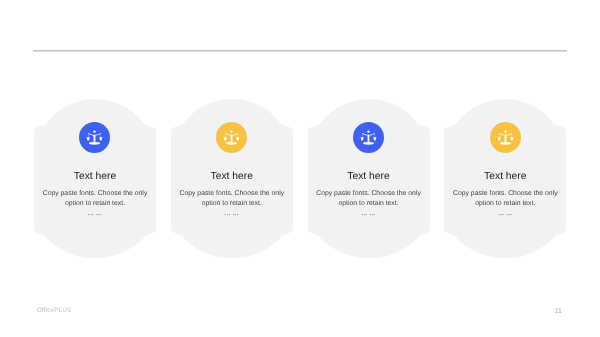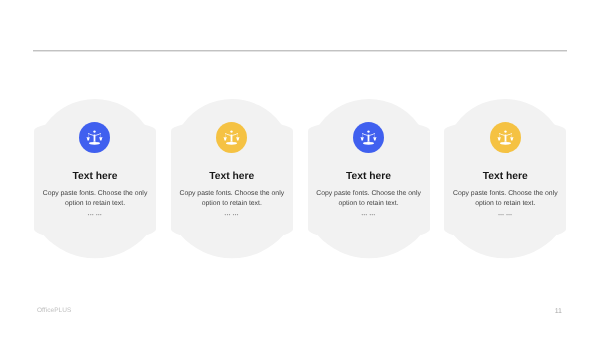--- a/index.html
+++ b/index.html
@@ -18,21 +18,21 @@
   .card-2{left:170.77px;}
   .card-3{left:307.54px;}
   .card-4{left:444.31px;}
   .card-shape{position:absolute;left:0;top:0;}
 
   .icon-badge{position:absolute;left:45.4px;top:23px;width:31px;height:31px;border-radius:50%;
               display:flex;align-items:center;justify-content:center;overflow:hidden;}
   .icon-badge svg{display:block;}
 
   .card-title{position:absolute;left:0;top:72.4px;width:122px;text-align:center;
-              font-size:10.3px;font-weight:bold;color:#181818;}
+              font-size:10.3px;font-weight:normal;color:#181818;}
   .card-body{position:absolute;left:4px;top:90px;width:114px;text-align:center;
              font-size:6.85px;color:#404040;line-height:10.5px;}
   .card-dots{position:absolute;left:0;top:113.5px;width:122px;text-align:center;
              font-size:4.4px;color:#8f8f8f;letter-spacing:0.55px;}
 
   .footer-brand{position:absolute;left:37px;top:307px;font-size:6.5px;color:#c0c0c0;letter-spacing:0.05px;}
   .page-number{position:absolute;left:545px;top:307.5px;width:17px;text-align:right;font-size:7px;color:#a8a8a8;}
 </style>
 </head>
 <body>

